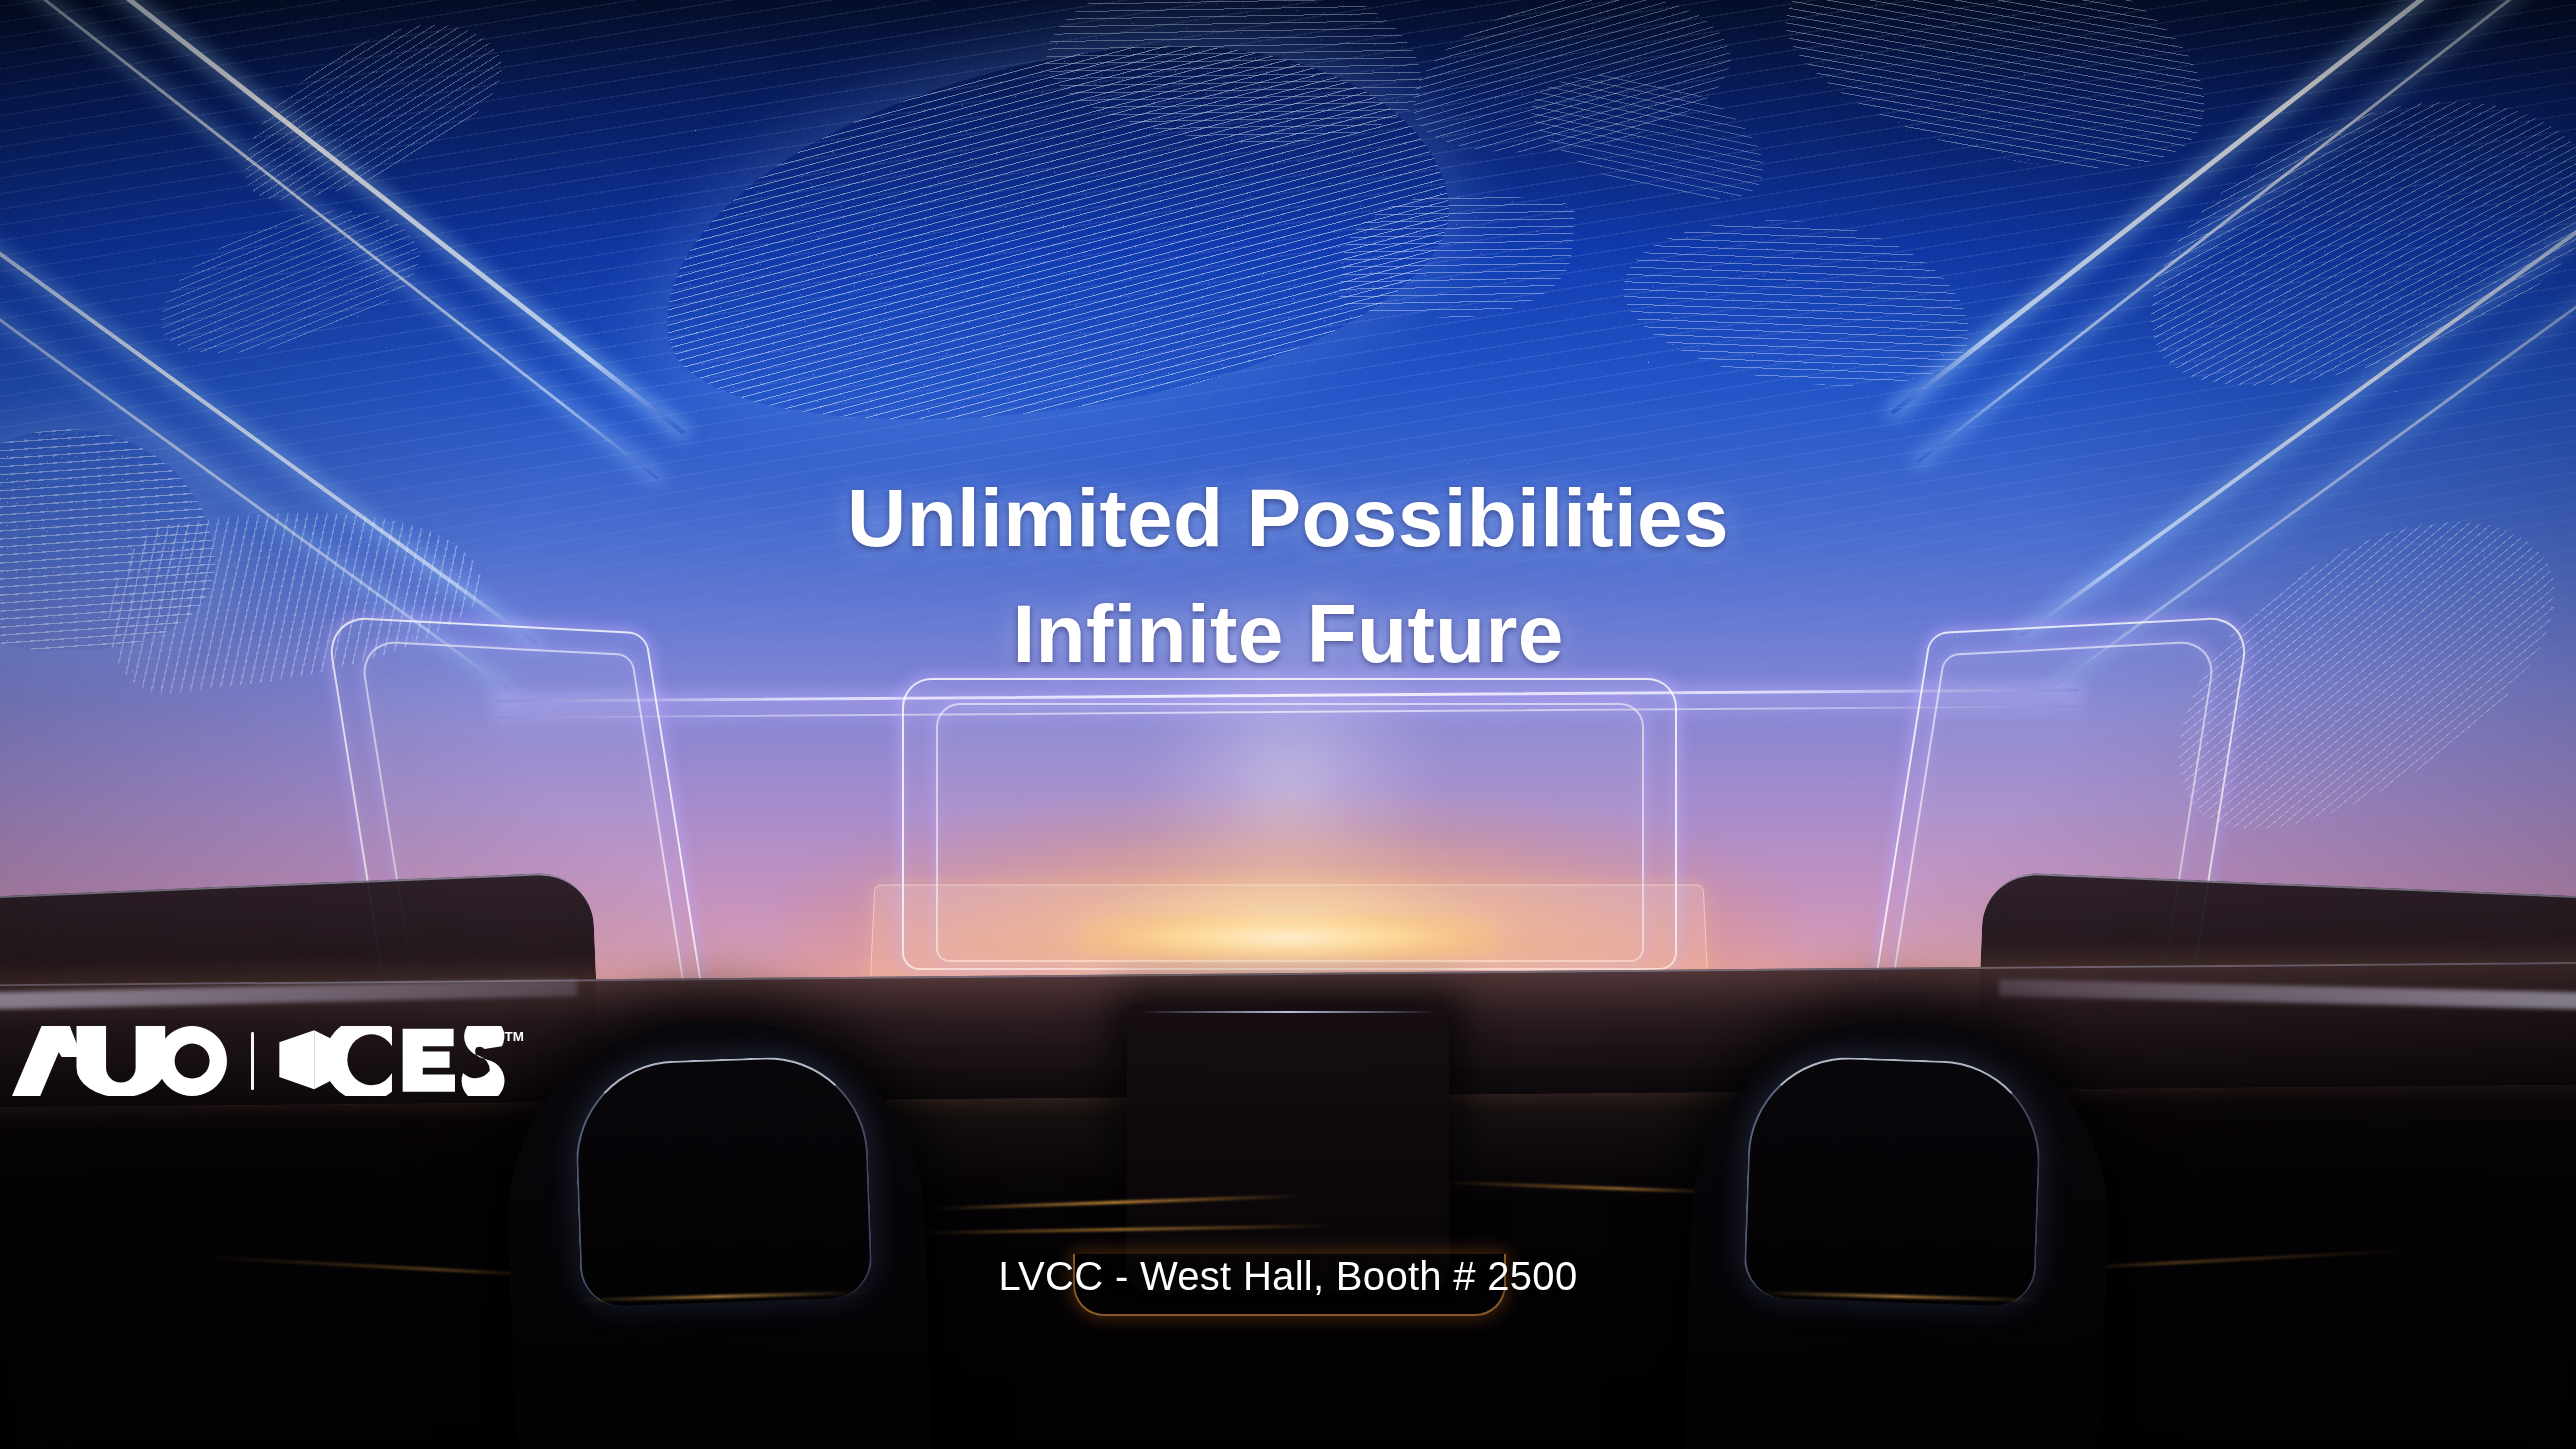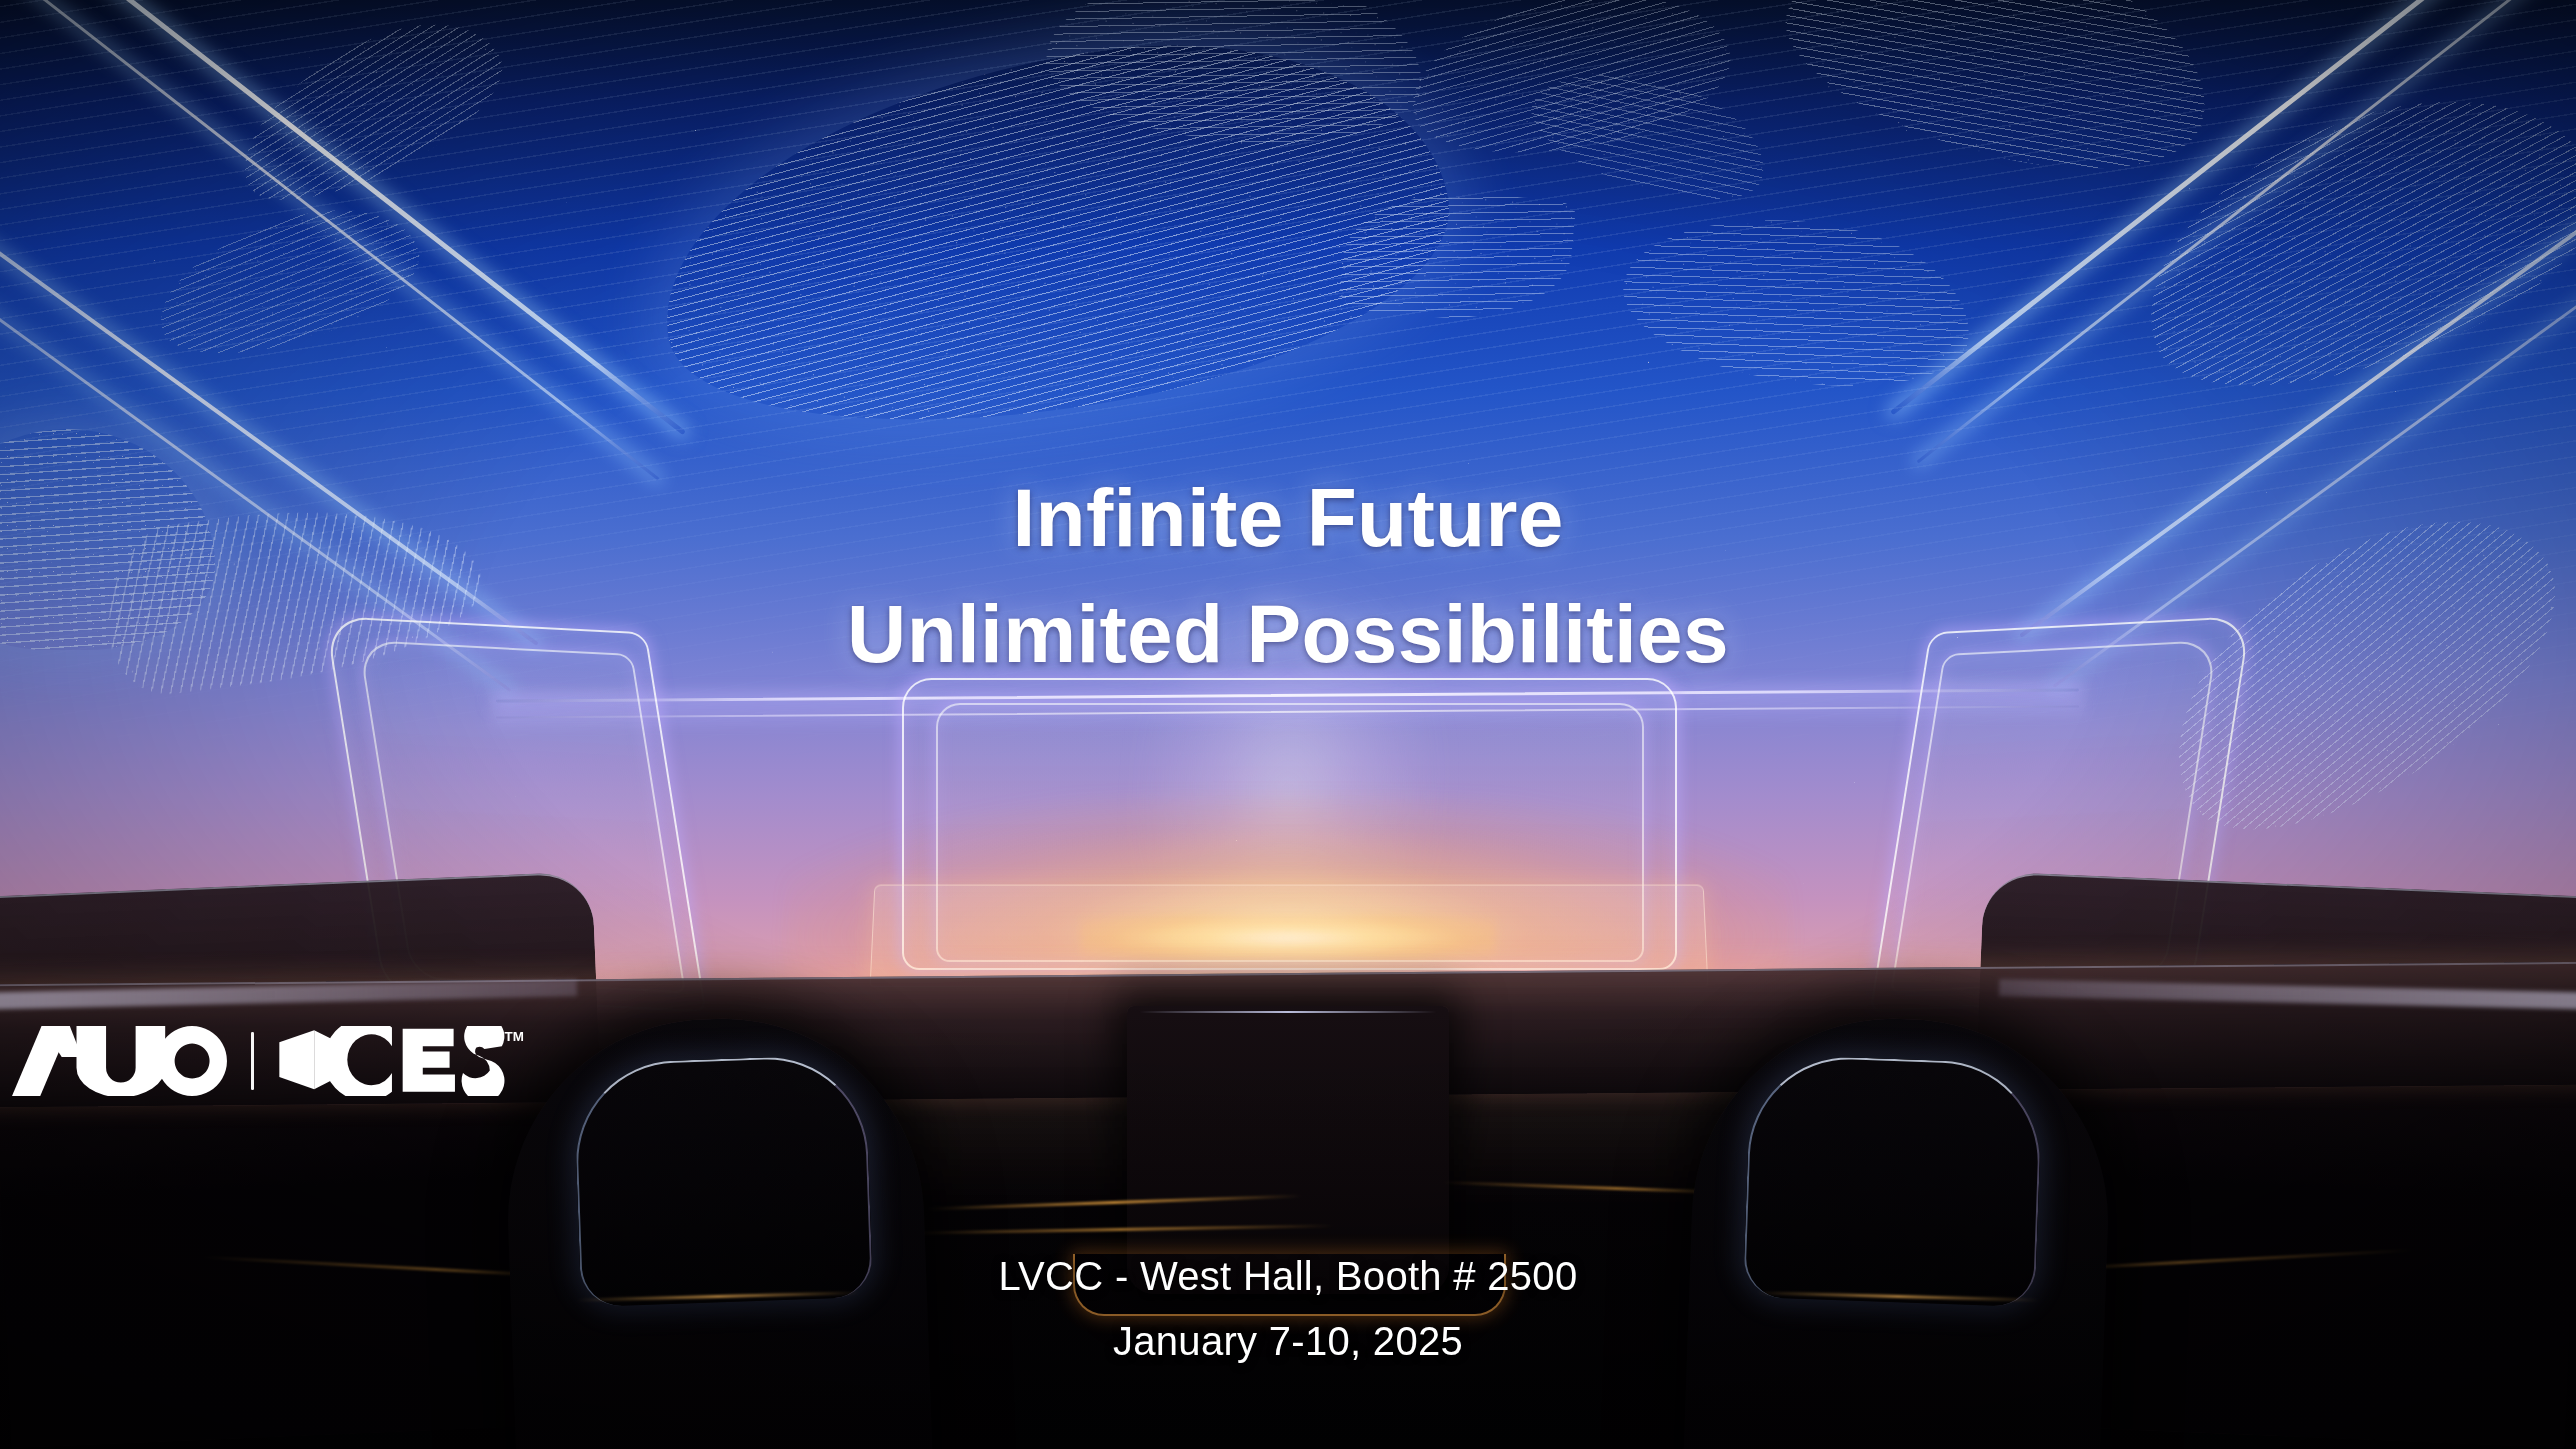--- a/index.html
+++ b/index.html
@@ -699,22 +699,22 @@
   <div class="seat left"></div>
   <div class="seat right"></div>
   <div class="headrest left"></div>
   <div class="headrest right"></div>
   <div class="headrest-underline left"></div>
   <div class="headrest-underline right"></div>
 
   <div class="vignette"></div>
 
   <div class="headline headline-block">
+    <span class="line">Unlimited Possibilities</span>
     <span class="line">Infinite Future</span>
-    <span class="line">Unlimited Possibilities</span>
   </div>
 
   <div class="logo-row">
 
     <svg class="auo-logo" width="215" height="70" viewBox="0 0 320 104" aria-label="AUO">
       <g fill="#ffffff">
 
         <path d="M0 104 L44 0 L86 0 L42 104 Z"></path>
         <path d="M44 0 L86 0 L104 46 L74 46 Z"></path>
 
@@ -742,17 +742,16 @@
                  L292 41 A30 30 0 1 1 334 30 L308 34 A10 10 0 0 0 296 32
                  A9 9 0 0 0 300 46 L312 50 A32 32 0 1 1 276 70 Z"></path>
       </g>
       <text x="338" y="22" fill="#ffffff" font-family="Liberation Sans, sans-serif" font-size="20" font-weight="700">TM</text>
     </svg>
 
   </div>
 
   <div class="event-info">
     <span class="line">LVCC - West Hall, Booth # 2500</span>
-    <span class="line">January 7-10, 2025</span>
   </div>
 
 </div>
 
 
 </body></html>

